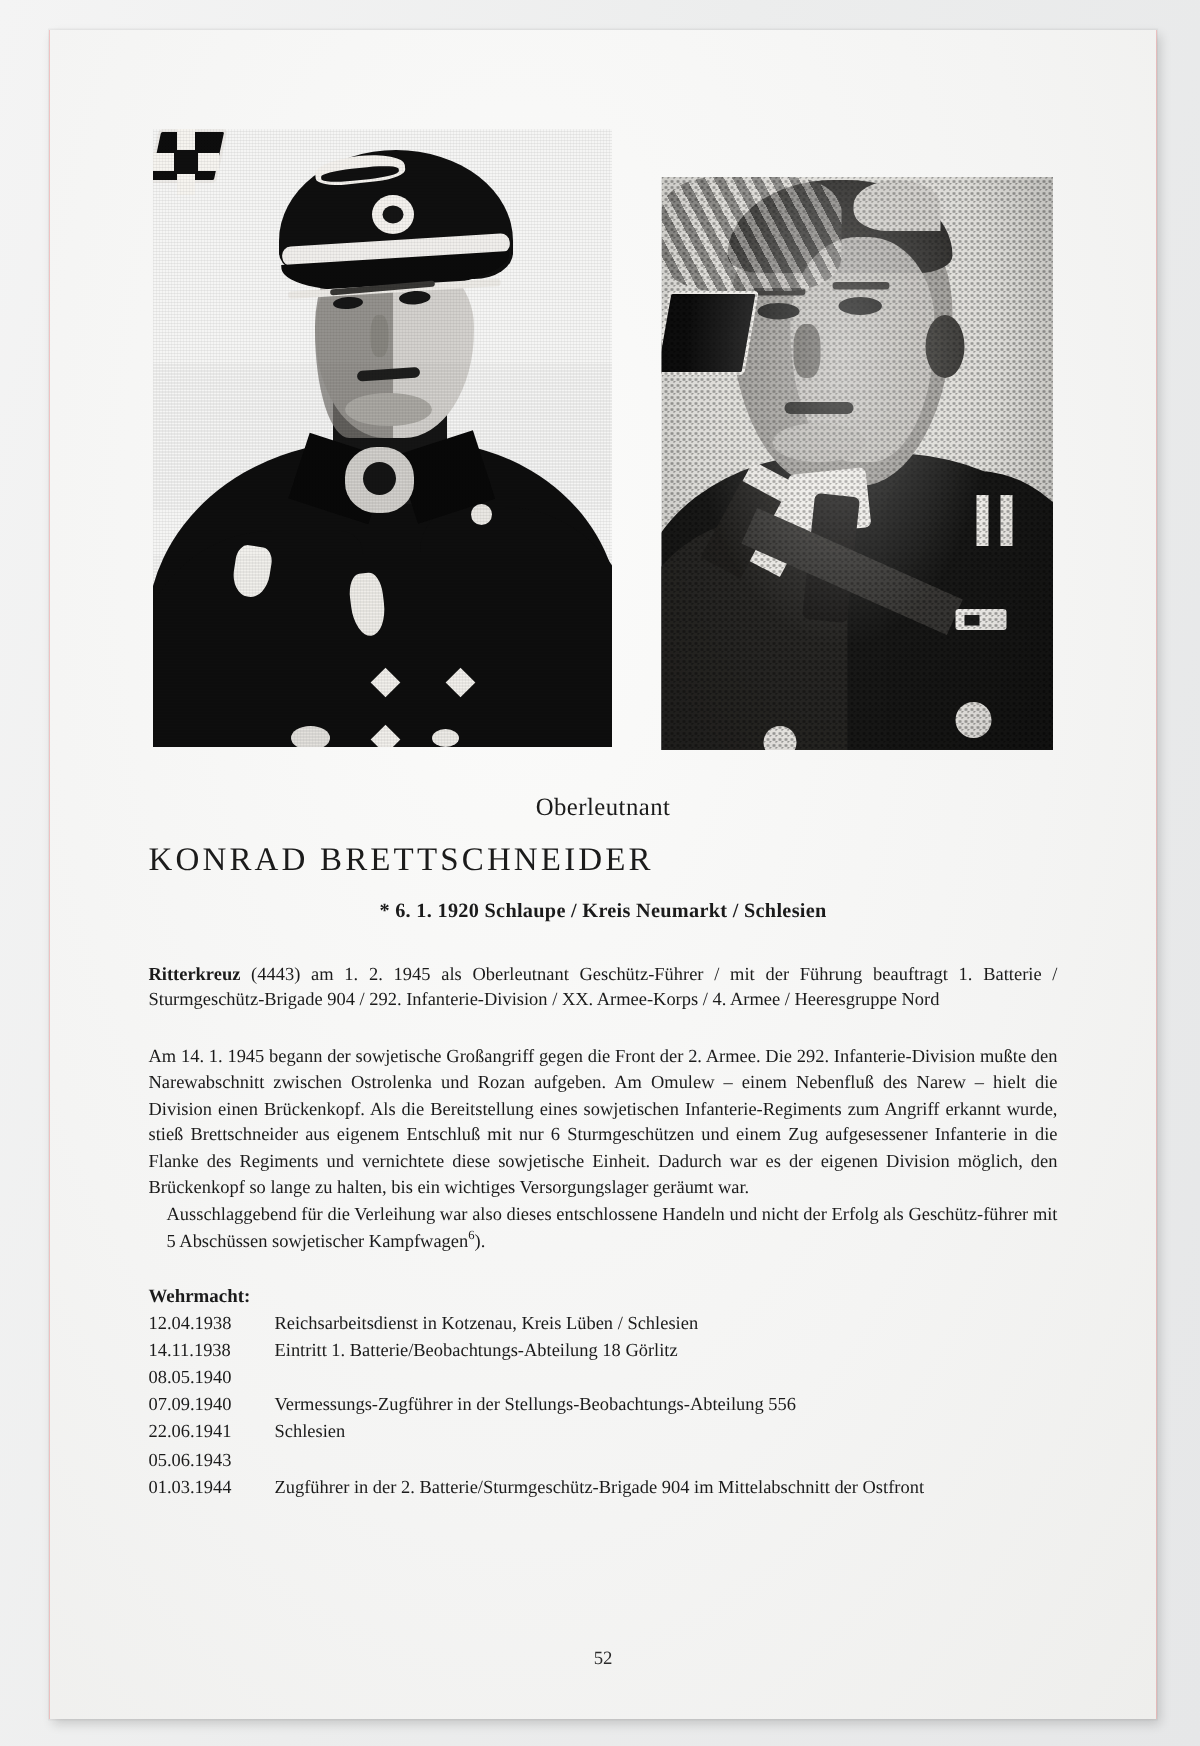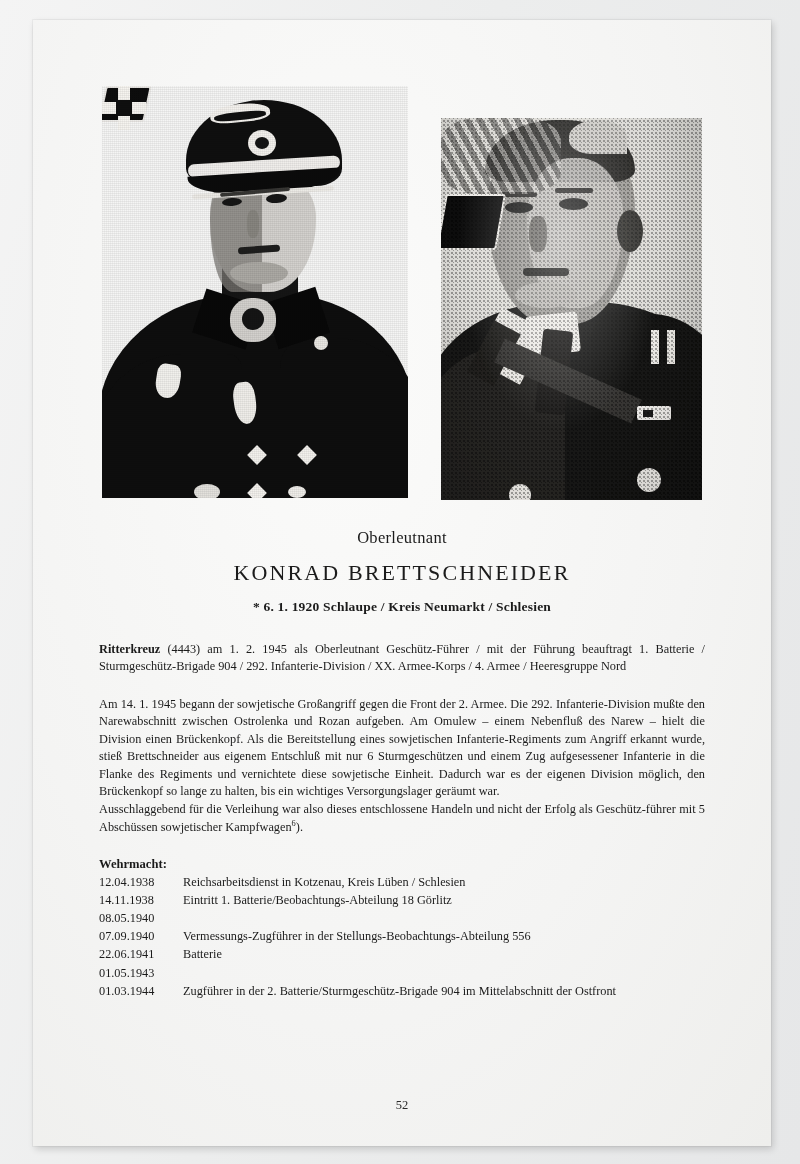--- a/index.html
+++ b/index.html
@@ -161,36 +161,36 @@
   #text-col{
     position:absolute;
     left:66px;top:0;width:606px;
     color:#1b1b1b;
   }
   .rank{
     text-align:center;font-size:16.5px;letter-spacing:.3px;
     margin-top:508px;
   }
   .name{
-    text-align:center;font-size:22px;letter-spacing:2.1px;
+    font-size:22px;letter-spacing:2.1px;
     margin-top:12px;font-weight:400;
   }
   .birth{
     text-align:center;font-size:13.5px;letter-spacing:.2px;margin-top:13px;
     font-weight:600;
   }
   .rk-block{
     margin-top:26px;font-size:12.3px;line-height:1.42;text-align:justify;
   }
   .rk-block .lead{font-weight:700;}
   .story{
     margin-top:20px;font-size:12.3px;line-height:1.42;text-align:justify;
   }
   .story p{margin:0;}
-  .story p + p{margin-top:0;}
+  .story p + p{margin-top:0;margin-left:12px;}
   sup{font-size:8.4px;vertical-align:super;}
   .wm-head{
     margin-top:20px;font-size:12.6px;font-weight:700;
   }
   .wm-list{margin-top:2px;}
   .wm-row{
     display:flex;font-size:12.3px;line-height:1.40;margin-bottom:1px;
   }
   .wm-date{
     width:84px;flex:0 0 84px;white-space:nowrap;
@@ -318,24 +318,24 @@
         </div>
         <div class="wm-row">
           <div class="wm-date">08.05.1940</div>
         </div>
         <div class="wm-row">
           <div class="wm-date">07.09.1940</div>
           <div class="wm-text"><span>Vermessungs-Zugführer in der Stellungs-Beobachtungs-Abteilung 556</span><span class="cont"></span></div>
         </div>
         <div class="wm-row">
           <div class="wm-date">22.06.1941</div>
-          <div class="wm-text"><span class="cont">Batterie</span></div>
-        </div>
-        <div class="wm-row">
-          <div class="wm-date">01.05.1943</div>
+          <div class="wm-text"><span class="cont">Schlesien</span></div>
+        </div>
+        <div class="wm-row">
+          <div class="wm-date">05.06.1943</div>
         </div>
         <div class="wm-row">
           <div class="wm-date">01.03.1944</div>
           <div class="wm-text"><span>Zugführer in der 2. Batterie/Sturmgeschütz-Brigade 904 im Mittelabschnitt der Ostfront</span><span class="cont"></span></div>
         </div>
       </div>
 
     </div>
 
     <div class="folio">52</div>

